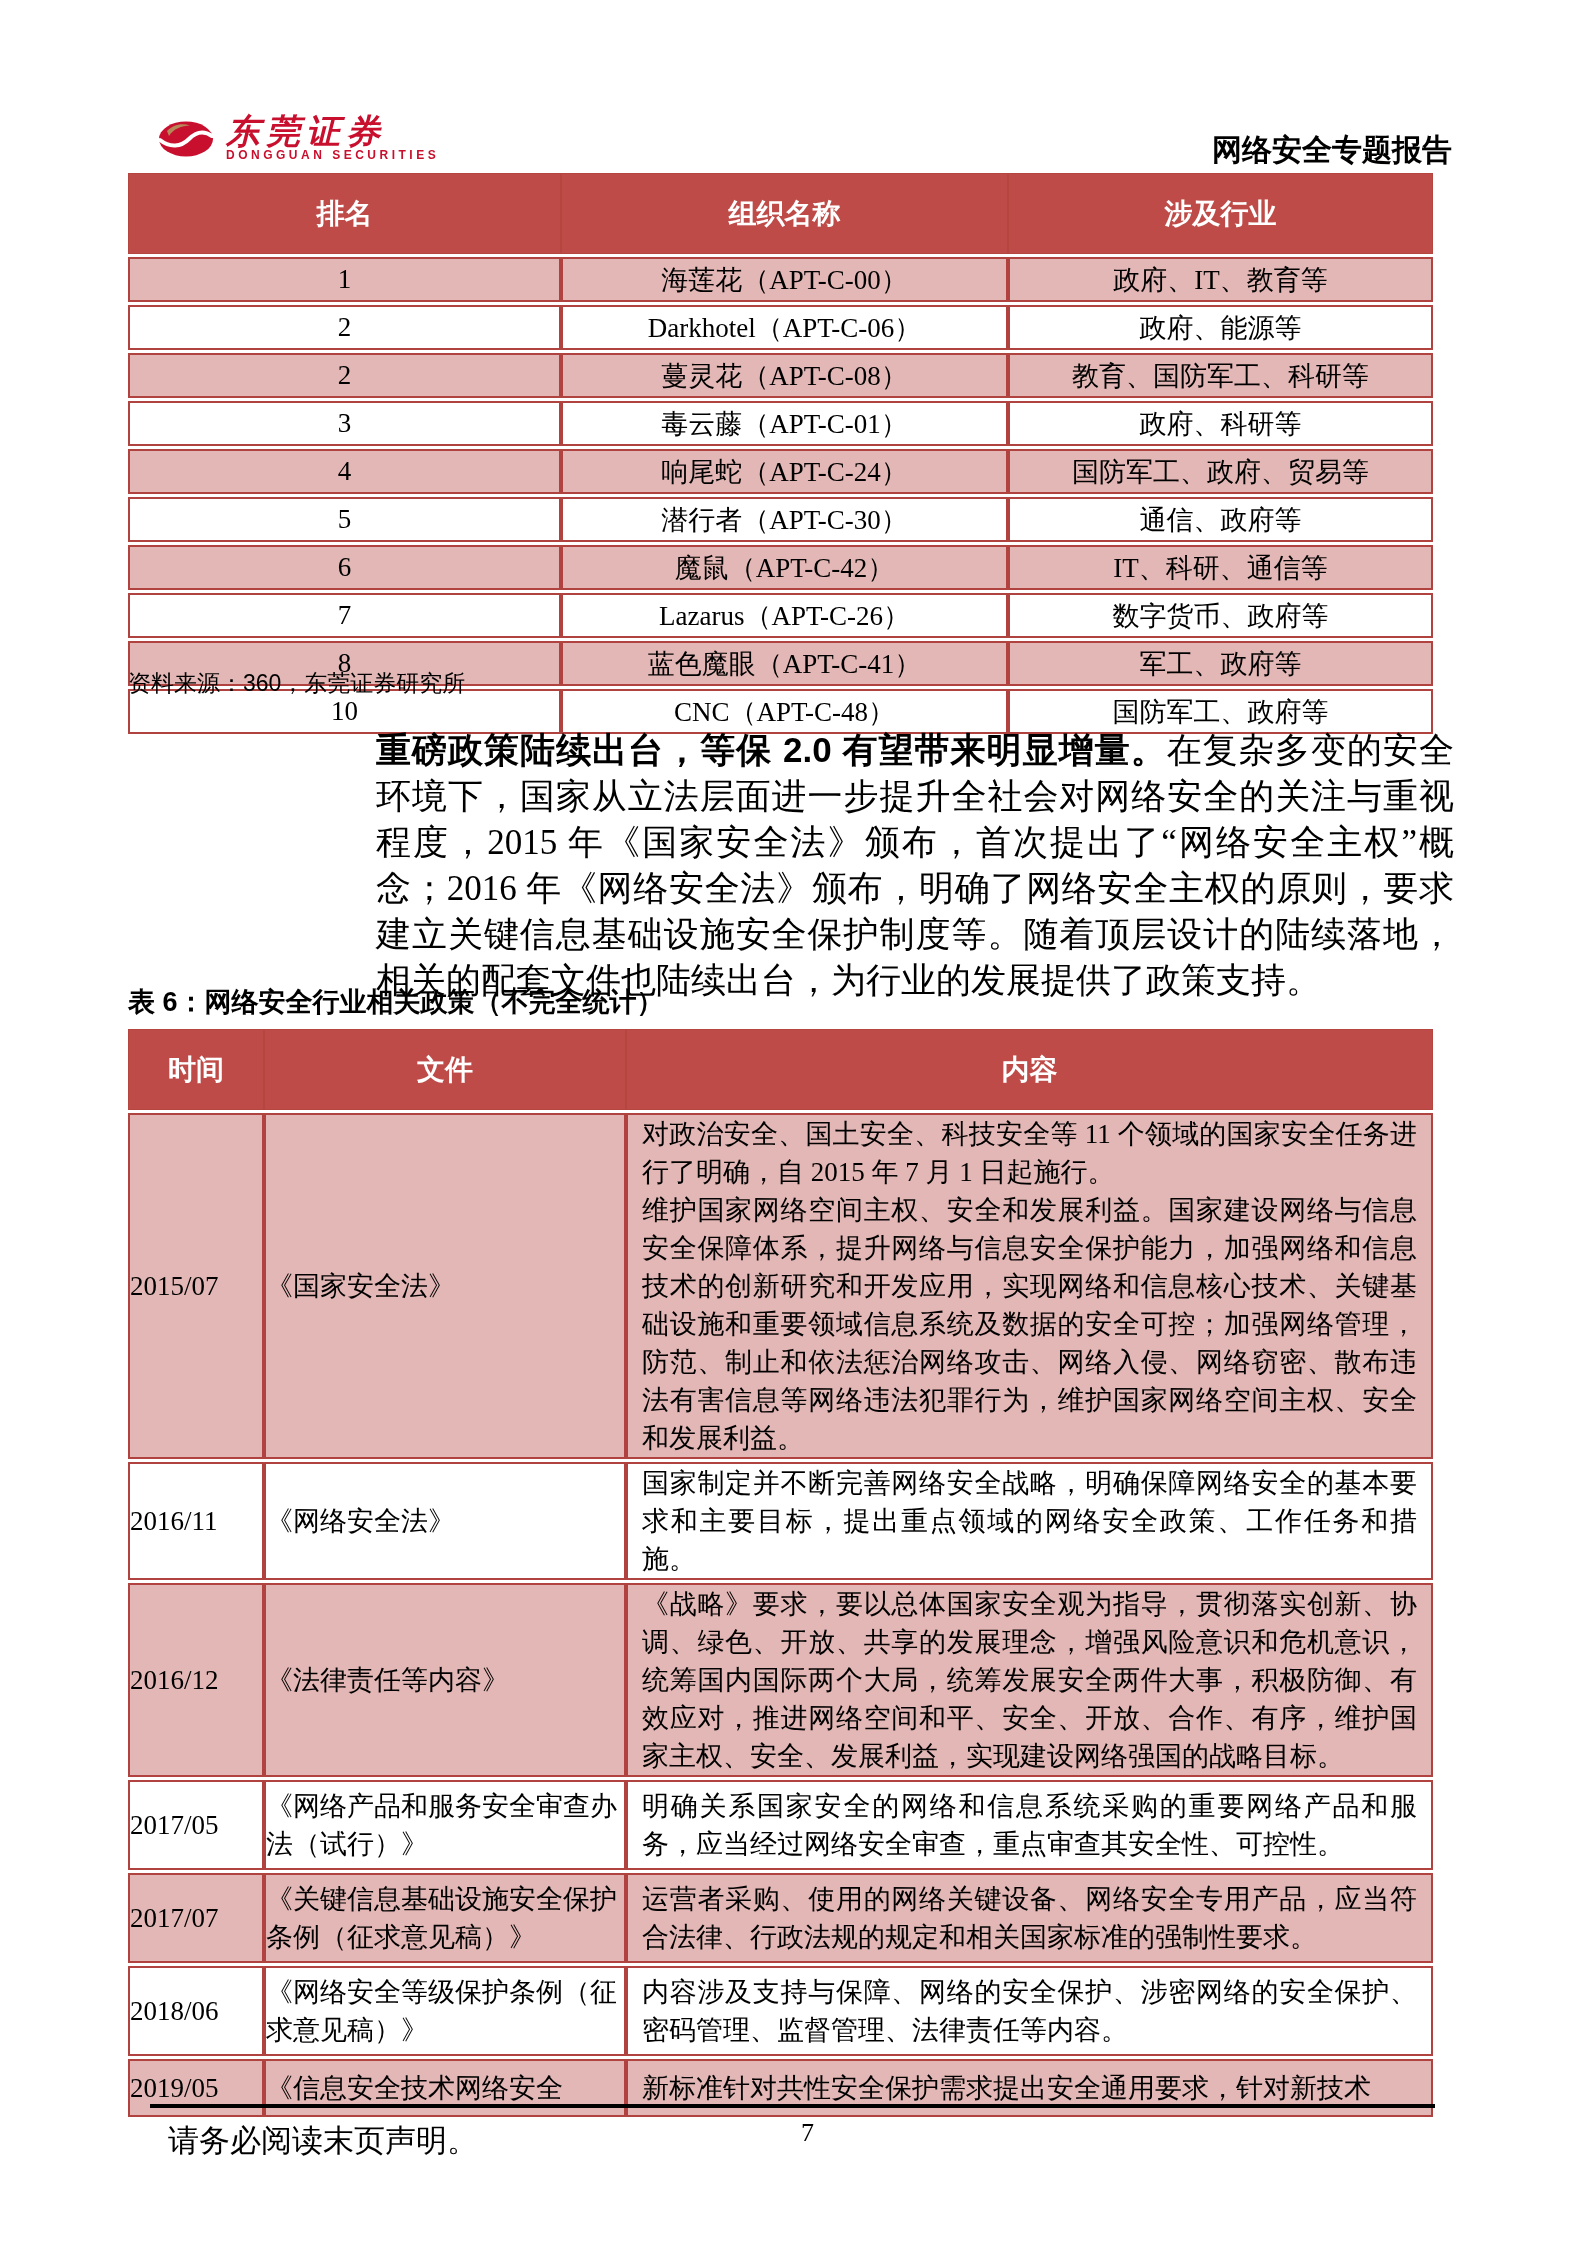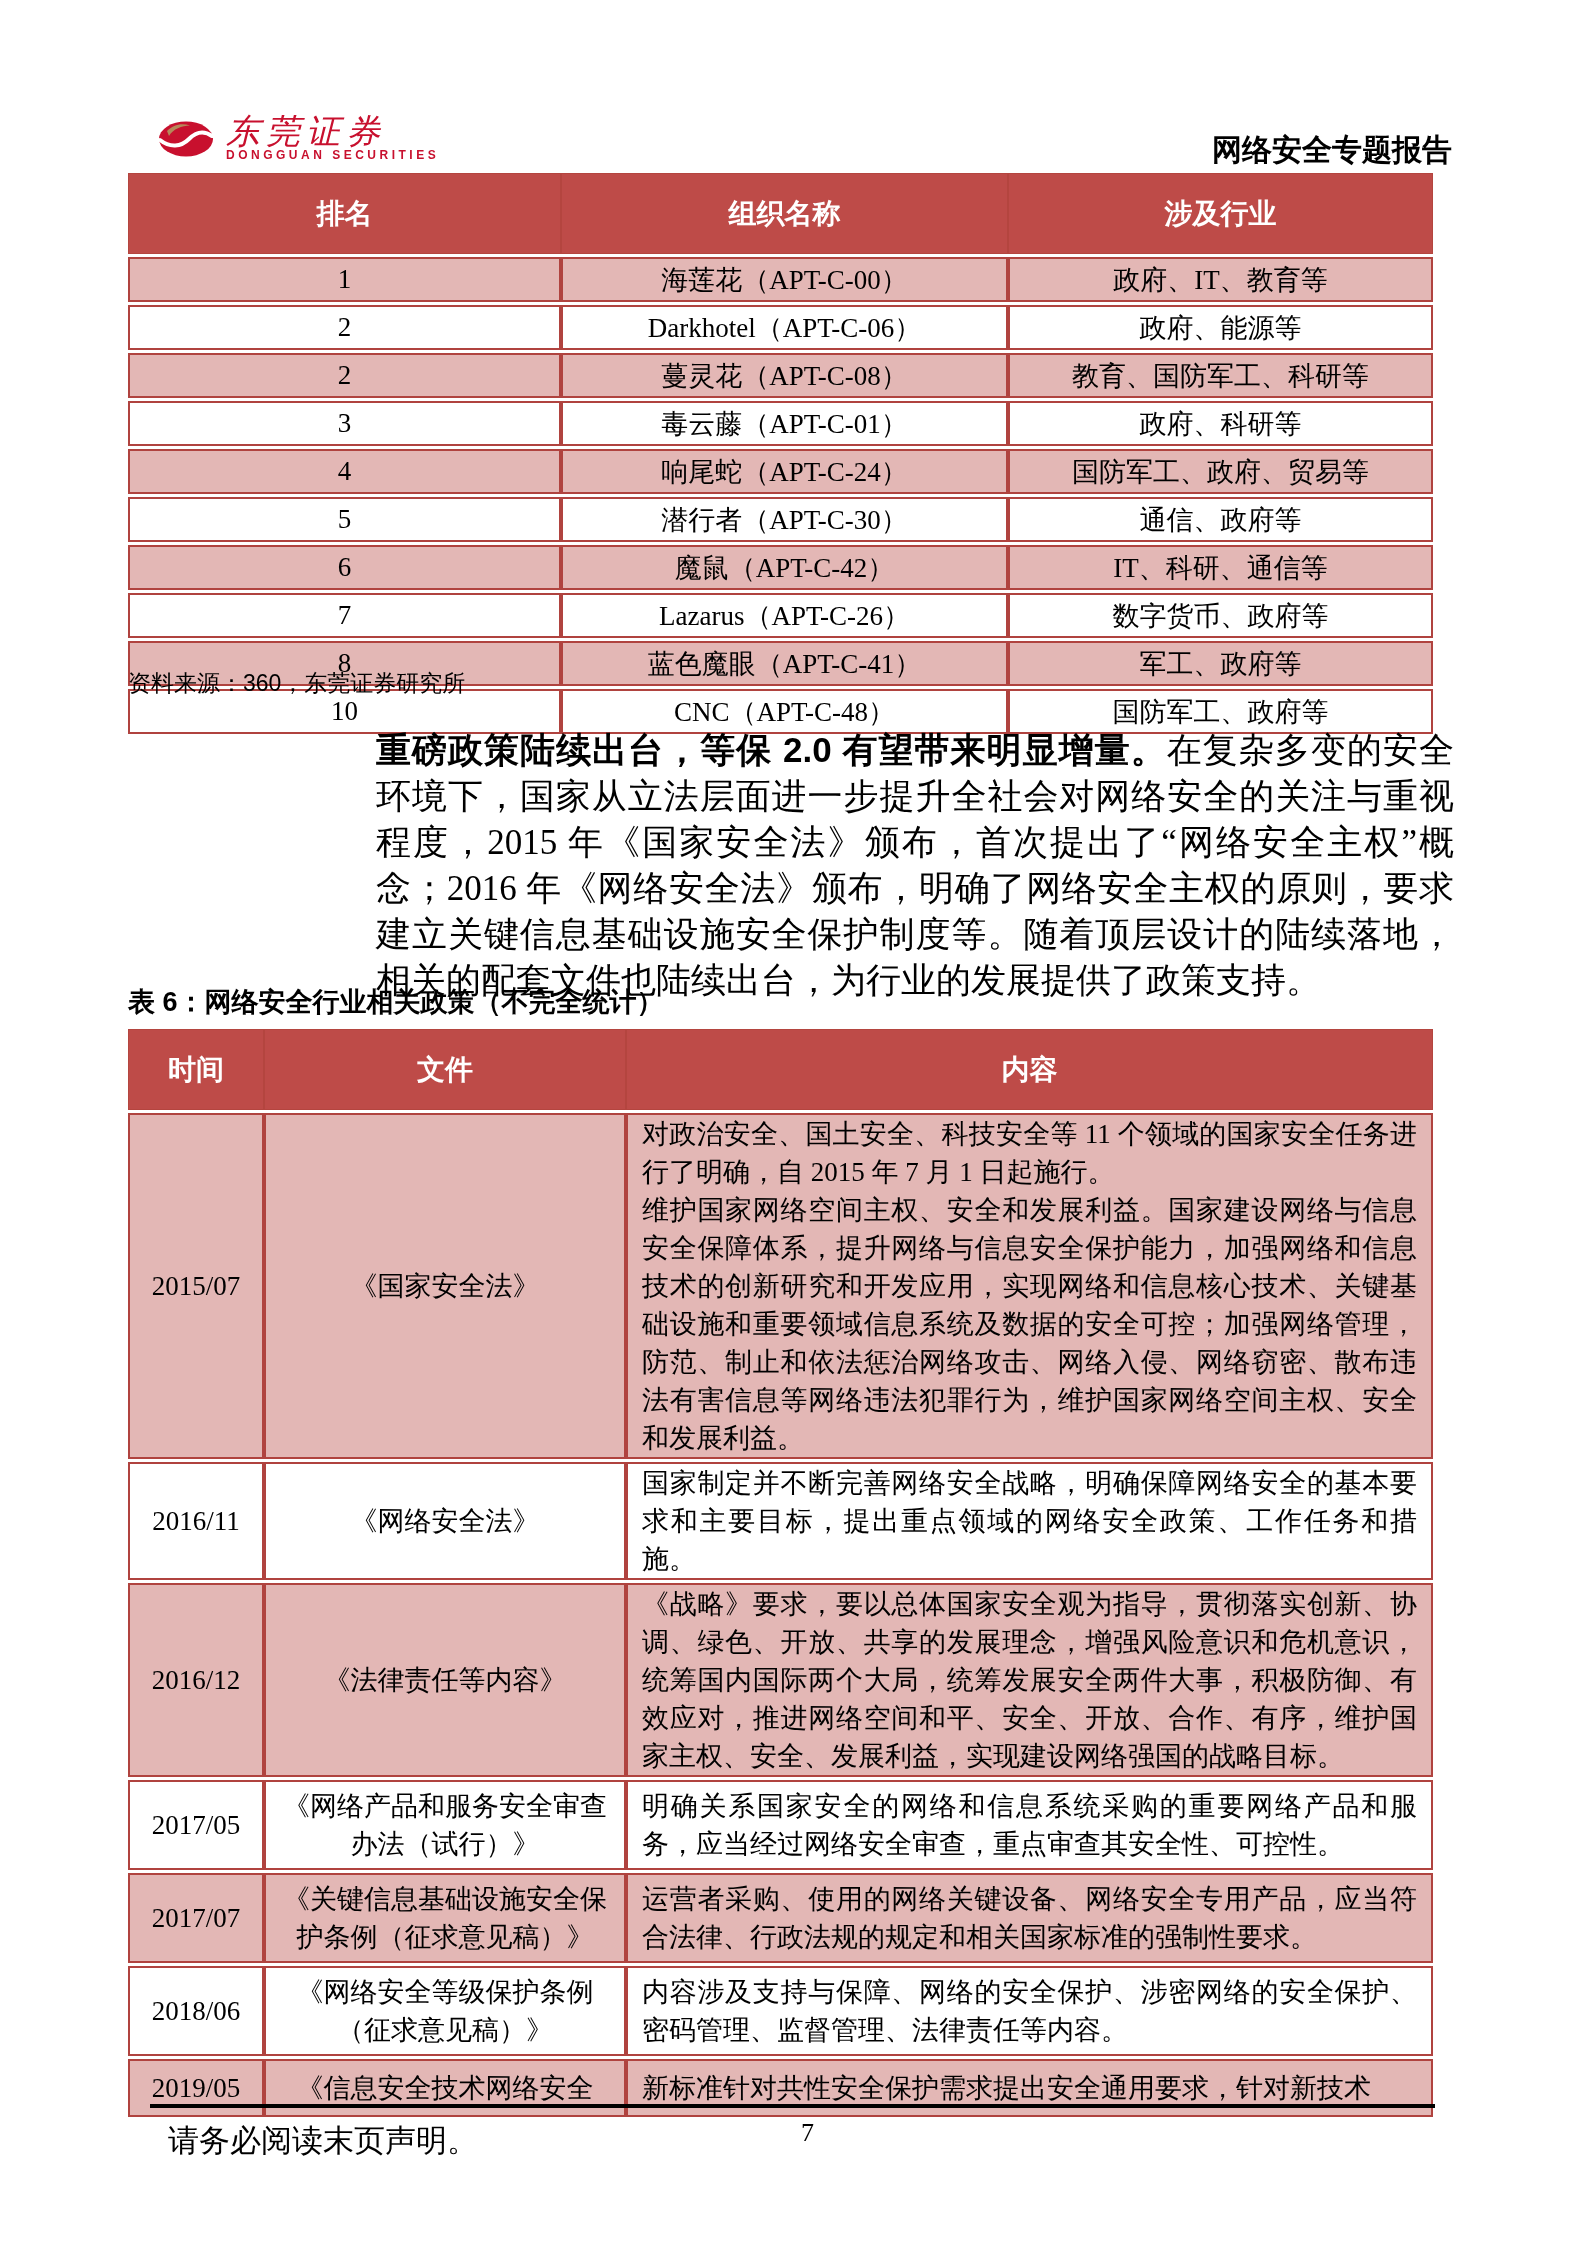--- a/index.html
+++ b/index.html
@@ -5,21 +5,21 @@
   html,body{margin:0;padding:0;background:#888;}
   .page{
     position:relative;width:1586px;height:2244px;background:#ffffff;
     margin:0 auto;overflow:hidden;
     font-family:"Liberation Serif","DejaVu Serif",serif;color:#000;
   }
   
   .logo{position:absolute;left:158px;top:116px;display:flex;align-items:flex-start;}
   .logo-mark{width:56px;height:38px;margin-top:4px;}
   .logo-text{margin-left:12px;}
-  .logo-cn{font-family:"Liberation Sans","DejaVu Sans",sans-serif;font-weight:normal;
+  .logo-cn{font-family:"Liberation Sans","DejaVu Sans",sans-serif;font-weight:bold;
     font-style:italic;font-size:34px;line-height:30px;color:#c8102e;letter-spacing:6px;white-space:nowrap;}
   .logo-en{font-family:"Liberation Sans","DejaVu Sans",sans-serif;font-weight:bold;
     font-size:12px;color:#c8102e;letter-spacing:3.5px;margin-top:2px;white-space:nowrap;}
   .report-title{position:absolute;right:134px;top:130px;
     font-family:Liberation Mono, monospace;
     font-weight:bold;font-size:30px;color:#000;white-space:nowrap;}
   
   table.rpt{border-collapse:separate;border-spacing:0 3px;table-layout:fixed;}
   table.rpt th{
     background:#be4b48;color:#ffffff;
@@ -32,21 +32,21 @@
     overflow:hidden;
   }
   tr.pink td{background:#e3b7b5;}
   tr.white td{background:#ffffff;}
   
   .t1{position:absolute;left:128px;top:170px;width:1305px;}
   .t1 td{height:41px;text-align:center;white-space:nowrap;}
   
   .t2{position:absolute;left:128px;top:1026px;width:1305px;}
   .t2 td{vertical-align:middle;line-height:38px;}
-  .t2 td.c1,.t2 td.c2{text-align:center;padding:5px 16px;}
+  .t2 td.c1,.t2 td.c2{padding:5px 0;}
   .t2 td.c3{text-align:justify;padding:0 14px;white-space:pre-line;}
   .t2 tr.trunc td{height:44px;}
   
   .source-note{position:absolute;left:128px;top:668px;
     font-family:"Liberation Sans","DejaVu Sans",sans-serif;font-size:23px;}
   .para{position:absolute;left:376px;top:727px;width:1078px;
     font-size:35px;line-height:46px;text-align:justify;}
   .para b{font-family:"Liberation Sans","DejaVu Sans",sans-serif;}
   .t6caption{position:absolute;left:128px;top:984px;
     font-family:"Liberation Sans","DejaVu Sans",sans-serif;

